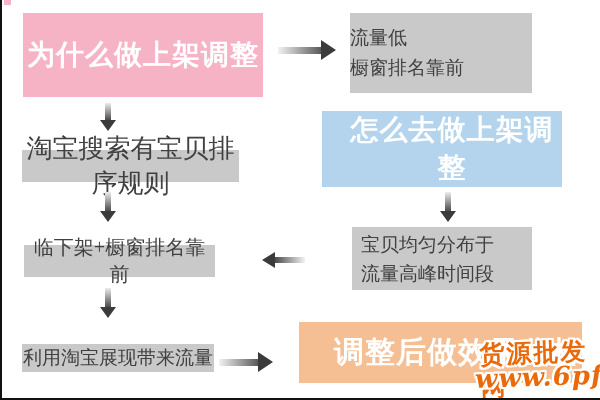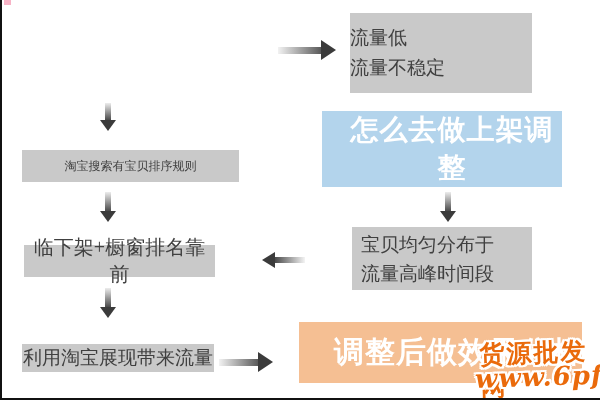--- a/index.html
+++ b/index.html
@@ -15,21 +15,21 @@
   .pink-box span{font-size:28px;}
 
   .blue-box{left:320px;top:111px;width:240px;height:76px;background:#B3D4EC;}
   .blue-box span{font-size:28px;padding-left:20px;}
 
   .orange-box{left:297px;top:322px;width:283px;height:61px;background:#F5BF93;align-items:flex-end;}
   .orange-box span{font-size:30px;}
 
   .gray{background:#C9C9C9;color:#404040;font-family:"Liberation Serif", serif;}
   .gray-symptom{left:348px;top:13px;width:182px;height:80px;text-align:left;font-size:19px;line-height:30px;}
-  .gray-rule{left:20px;top:150px;width:217px;height:32px;text-align:center;font-size:12px;}
+  .gray-rule{left:20px;top:150px;width:217px;height:32px;text-align:center;font-size:26px;}
   .gray-rank{left:22px;top:245px;width:191px;height:32px;text-align:center;font-size:20px;}
   .gray-distribute{left:350px;top:227px;width:180px;height:63px;font-size:19px;line-height:29px;padding-left:9px;}
   .gray-traffic{left:20px;top:344px;width:192px;height:28px;text-align:center;font-size:19px;}
 
   
   .arrow{position:absolute;display:flex;align-items:center;}
   .arrow .bar-h{height:7px;background:linear-gradient(to right,#f2f2f2,#5a5a5a);}
   .arrow .head-r{width:0;height:0;border-top:10px solid transparent;border-bottom:10px solid transparent;border-left:15px solid #3b3b3b;}
   .arrow .head-l{width:0;height:0;border-top:8px solid transparent;border-bottom:8px solid transparent;border-right:13px solid #3b3b3b;}
   .arrow .bar-hl{height:6px;background:linear-gradient(to right,#4a4a4a,#f4f4f4);}
@@ -60,29 +60,32 @@
 
   .speck{position:absolute;left:2px;top:0;width:7px;height:5px;background:#F7B3C6;}
 </style>
 </head>
 <body>
 
 <div id="canvas">
 
   <div class="speck"></div>
 
+  <div class="box pink-box heading">
+    <span>为什么做上架调整</span>
+  </div>
 
   <div class="arrow a-right-1">
     <span class="bar-h"></span>
     <span class="head-r"></span>
   </div>
 
   <div class="box gray gray-symptom">
     <div>流量低</div>
-    <div>流量不稳定</div>
+    <div>橱窗排名靠前</div>
   </div>
 
   <div class="arrow-down a-down-1">
     <span class="bar-v"></span>
     <span class="head-d"></span>
   </div>
 
   <div class="box gray gray-rule">
     <span>淘宝搜索有宝贝排序规则</span>
   </div>

